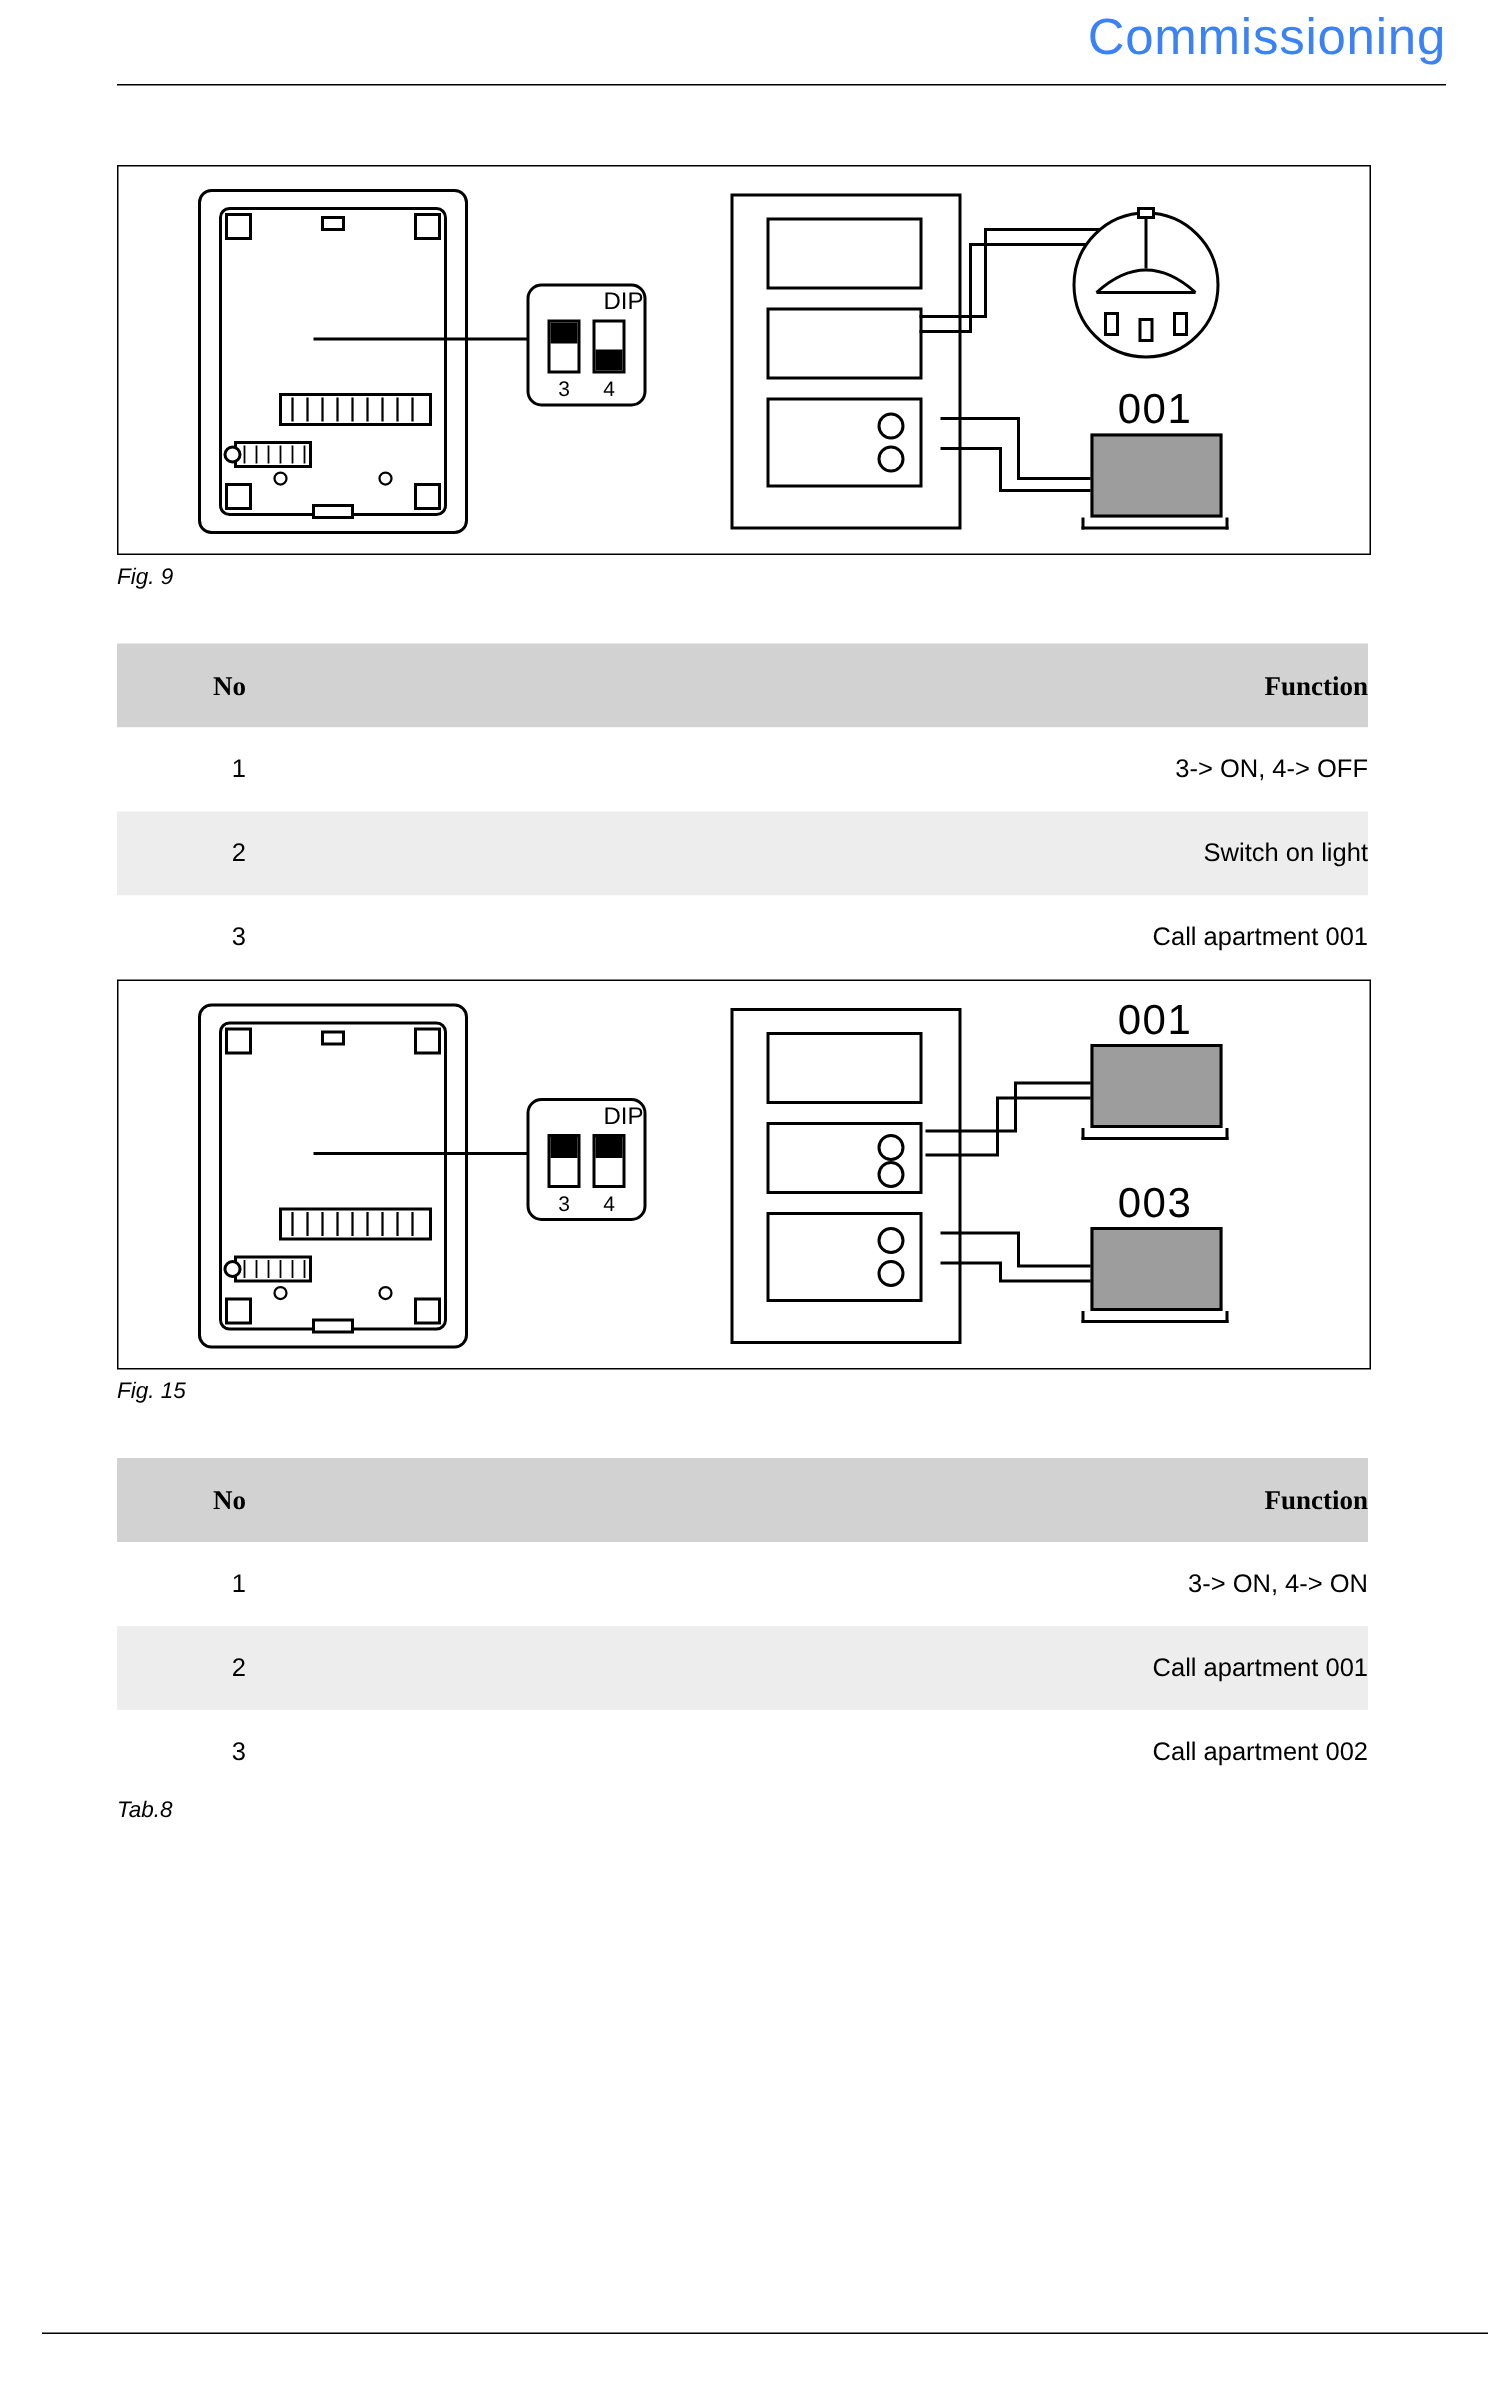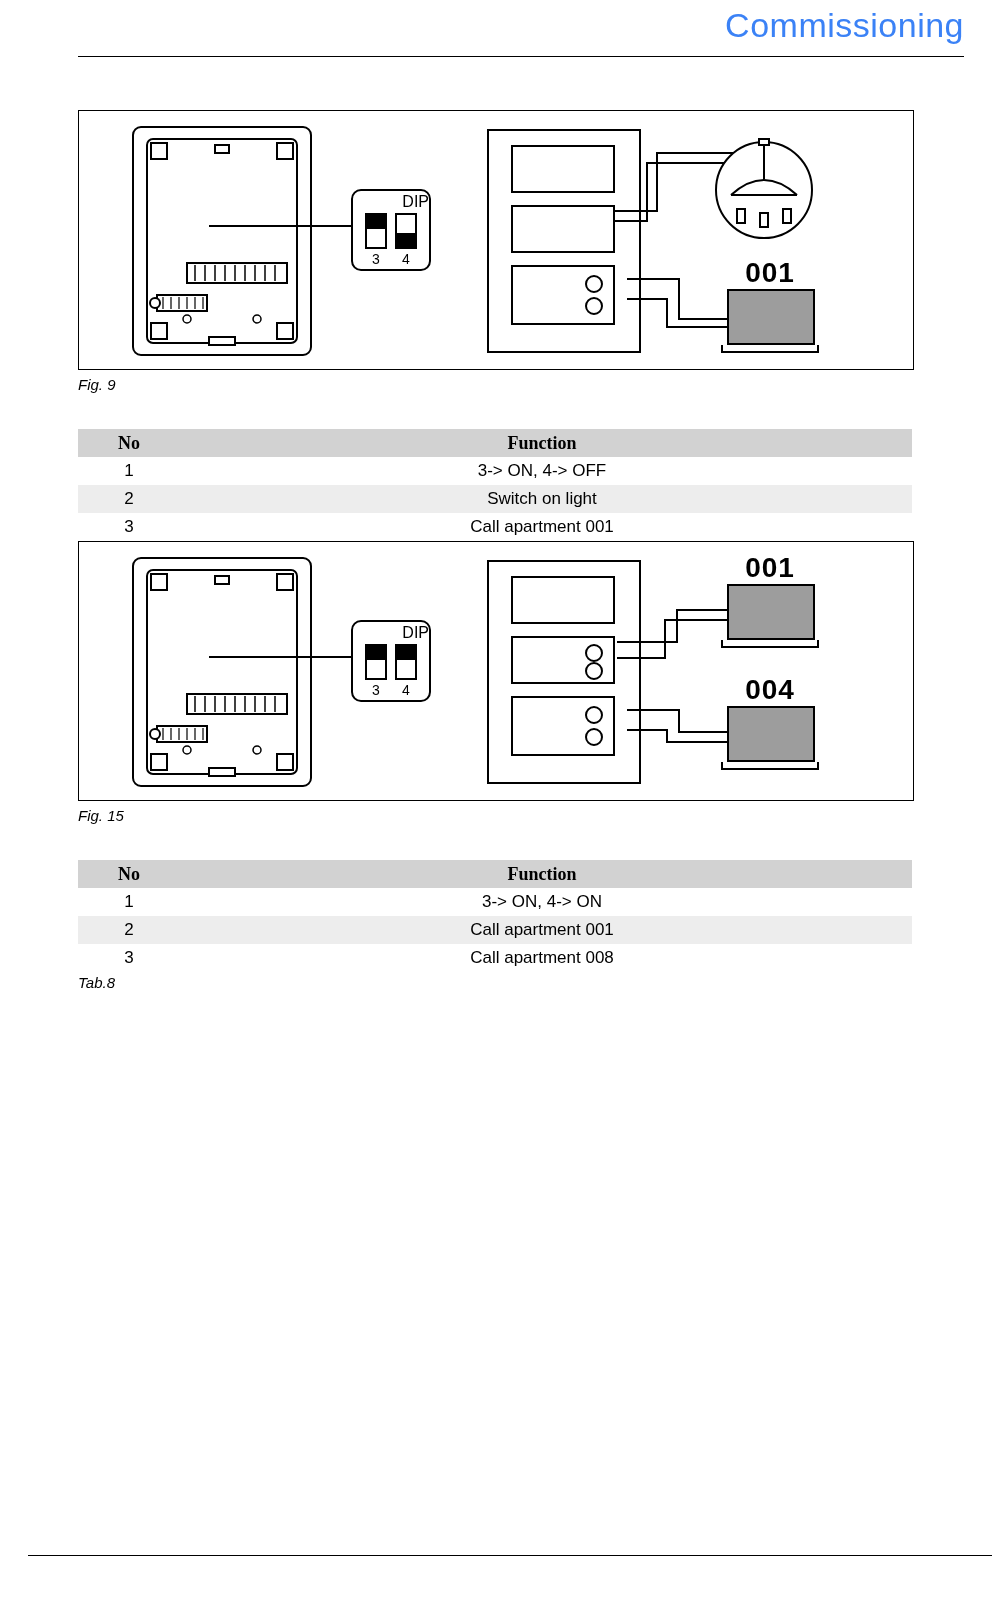--- a/index.html
+++ b/index.html
@@ -57,23 +57,23 @@
     font-style: italic;
     font-size: 15px;
     margin-top: 2px;
     margin-bottom: 50px;
   }
   table.func {
     border-collapse: collapse;
     width: 834px;
   }
   table.func th, table.func td {
-    text-align: center;
+    text-align: right;
     vertical-align: middle;
-    height: 28px;
+    height: 56px;
     padding: 0;
   }
   table.func th.no, table.func td.no {
     width: 70px;
     padding-left: 16px;
   }
   table.func th.fn, table.func td.fn {
     padding-left: 8px;
   }
   table.func thead th {
@@ -194,21 +194,21 @@
   }
 
   
   .monitor {
     position: absolute;
     width: 86px;
   }
   .monitor .num {
     font-size: 28px;
     font-family: Arial, Helvetica, sans-serif;
-    font-weight: bold;
+    font-weight: normal;
     text-align: center;
     letter-spacing: 1px;
   }
   .monitor .screen {
     width: 84px;
     height: 52px;
     border: 2px solid #000;
     background: #9d9d9d;
     position: relative;
   }
@@ -437,21 +437,21 @@
         <path d="M548 168 L600 168 L600 190 L672 190" stroke="#000" stroke-width="2" fill="none"></path>
         <path d="M548 188 L588 188 L588 200 L672 200" stroke="#000" stroke-width="2" fill="none"></path>
       </svg>
 
       <div class="monitor" style="left:648px; top:10px;">
         <div class="num">001</div>
         <div class="screen"></div>
         <div class="base"></div>
       </div>
       <div class="monitor" style="left:648px; top:132px;">
-        <div class="num">004</div>
+        <div class="num">003</div>
         <div class="screen"></div>
         <div class="base"></div>
       </div>
     </div>
     <div class="fig-caption">Fig. 15</div>
 
     <table class="func">
       <thead>
         <tr>
           <th class="no">No</th>
@@ -462,21 +462,21 @@
         <tr>
           <td class="no">1</td>
           <td class="fn">3-&gt; ON, 4-&gt; ON</td>
         </tr>
         <tr>
           <td class="no">2</td>
           <td class="fn">Call apartment 001</td>
         </tr>
         <tr>
           <td class="no">3</td>
-          <td class="fn">Call apartment 008</td>
+          <td class="fn">Call apartment 002</td>
         </tr>
       </tbody>
     </table>
     <div class="tab-caption">Tab.8</div>
 
   </div>
 
   <div class="footer-rule"></div>
 </div>
 

